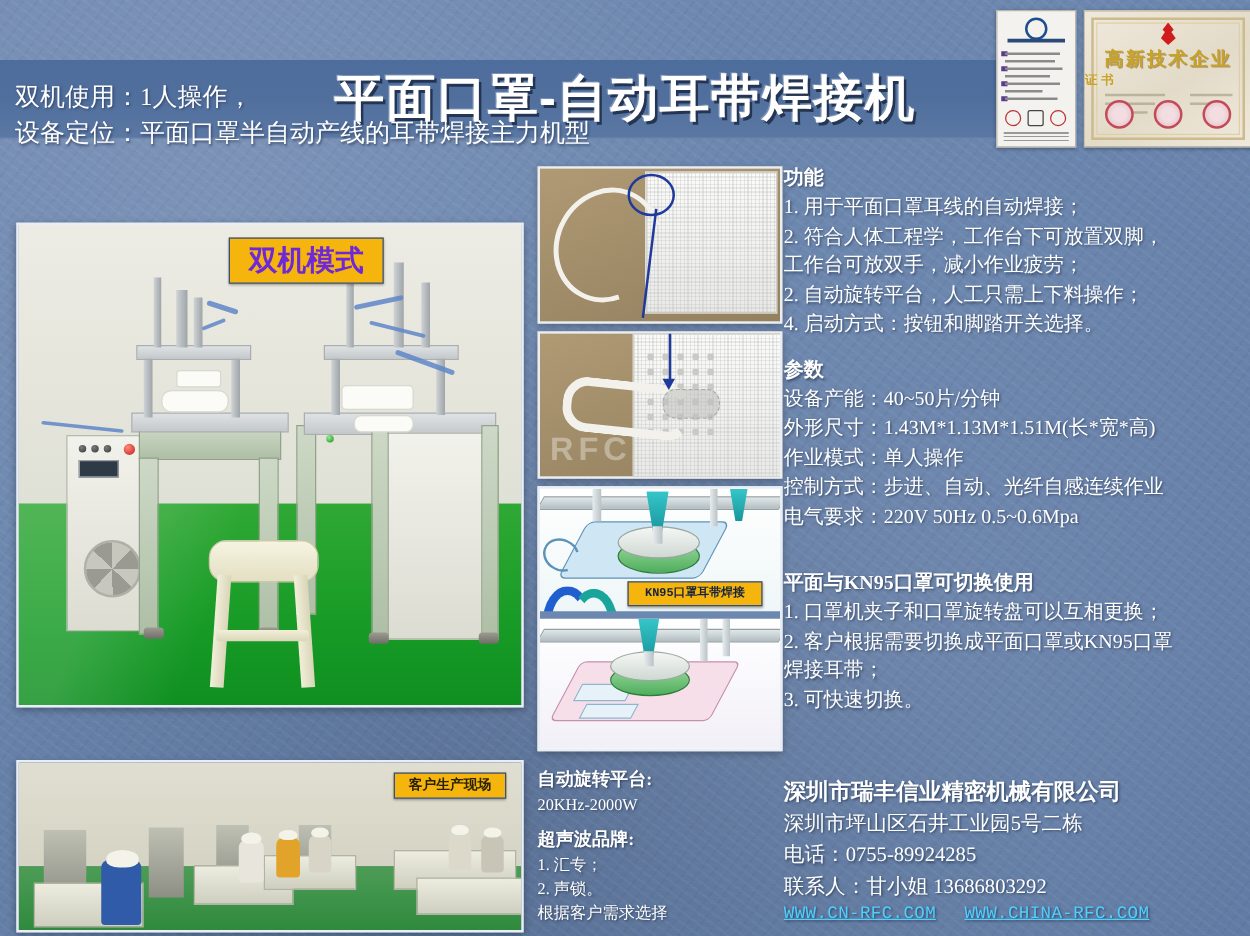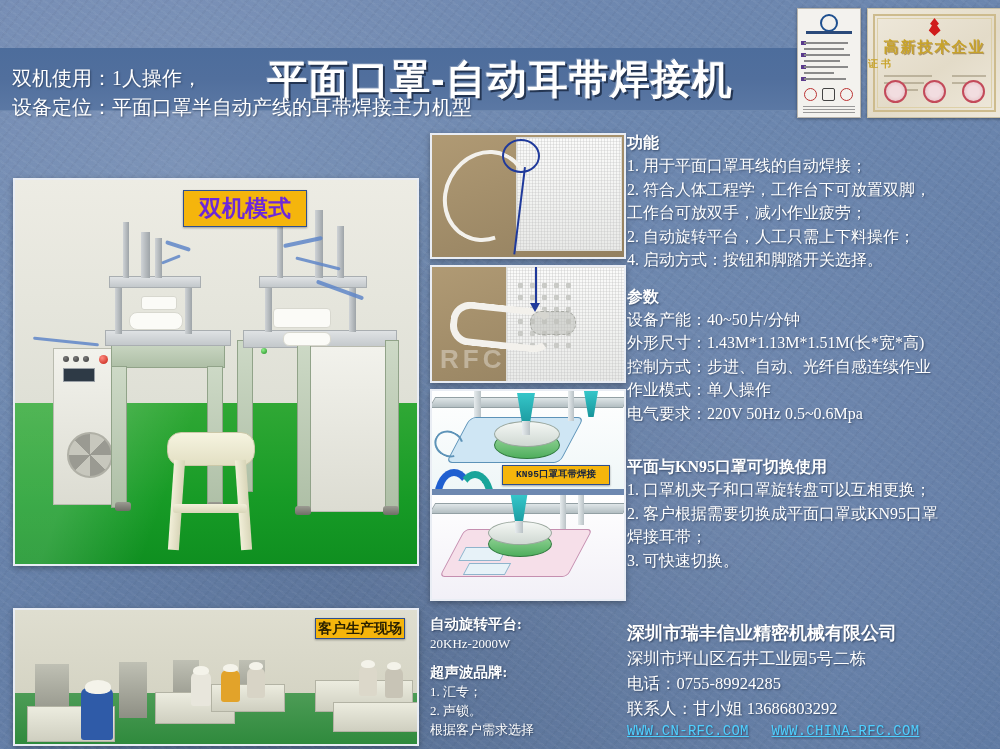--- a/index.html
+++ b/index.html
@@ -173,21 +173,21 @@
   #factory-photo{left:13px;top:608px;width:402px;height:134px;}
   .fac-wall{position:absolute;left:0;right:0;top:0;height:62%;
     background:linear-gradient(180deg,#dfded0,#d5d4c4);}
   .fac-floor{position:absolute;left:0;right:0;top:62%;bottom:0;
     background:linear-gradient(180deg,#4d9c56,#2f8a3d);}
   .fac-bench{position:absolute;background:linear-gradient(180deg,#ececdf,#cfcfc0);
     border:1px solid #b3b3a4;}
   .fac-mach{position:absolute;background:linear-gradient(180deg,#bfc0b4,#8e8f84);}
   .fac-person{position:absolute;border-radius:6px 6px 3px 3px;}
   .fac-hat{position:absolute;background:#f4f3ea;border-radius:50% 50% 40% 40%;}
-  #factory-badge{left:300px;top:8px;width:88px;height:19px;line-height:19px;font-size:14px;color:#2a2100;}
+  #factory-badge{left:300px;top:8px;width:88px;height:19px;line-height:19px;font-size:11px;color:#2a2100;}
 
   
   .ultra{position:absolute;left:430px;top:614px;width:185px;color:#fff;
     font-family:"Liberation Serif","DejaVu Serif",serif;
     text-shadow:1px 1px 2px rgba(20,35,60,.65);}
   .ultra .u-h{font-size:14.5px;font-weight:bold;line-height:20px;}
   .ultra .u-t{font-size:13px;line-height:19px;}
   .ultra .u-gap{height:9px;}
 
   
@@ -456,22 +456,22 @@
   <p>1. 用于平面口罩耳线的自动焊接；</p>
   <p>2. 符合人体工程学，工作台下可放置双脚，</p>
   <p>工作台可放双手，减小作业疲劳；</p>
   <p>2. 自动旋转平台，人工只需上下料操作；</p>
   <p>4. 启动方式：按钮和脚踏开关选择。</p>
 
   <div class="gap"></div>
   <h3>参数</h3>
   <p>设备产能：40~50片/分钟</p>
   <p>外形尺寸：1.43M*1.13M*1.51M(长*宽*高)</p>
+  <p>作业模式：单人操作</p>
   <p>控制方式：步进、自动、光纤自感连续作业</p>
-  <p>作业模式：单人操作</p>
   <p>电气要求：220V 50Hz 0.5~0.6Mpa</p>
 
   <div class="gap-lg"></div>
   <h3>平面与KN95口罩可切换使用</h3>
   <p>1. 口罩机夹子和口罩旋转盘可以互相更换；</p>
   <p>2. 客户根据需要切换成平面口罩或KN95口罩</p>
   <p>焊接耳带；</p>
   <p>3. 可快速切换。</p>
 </div>
 

